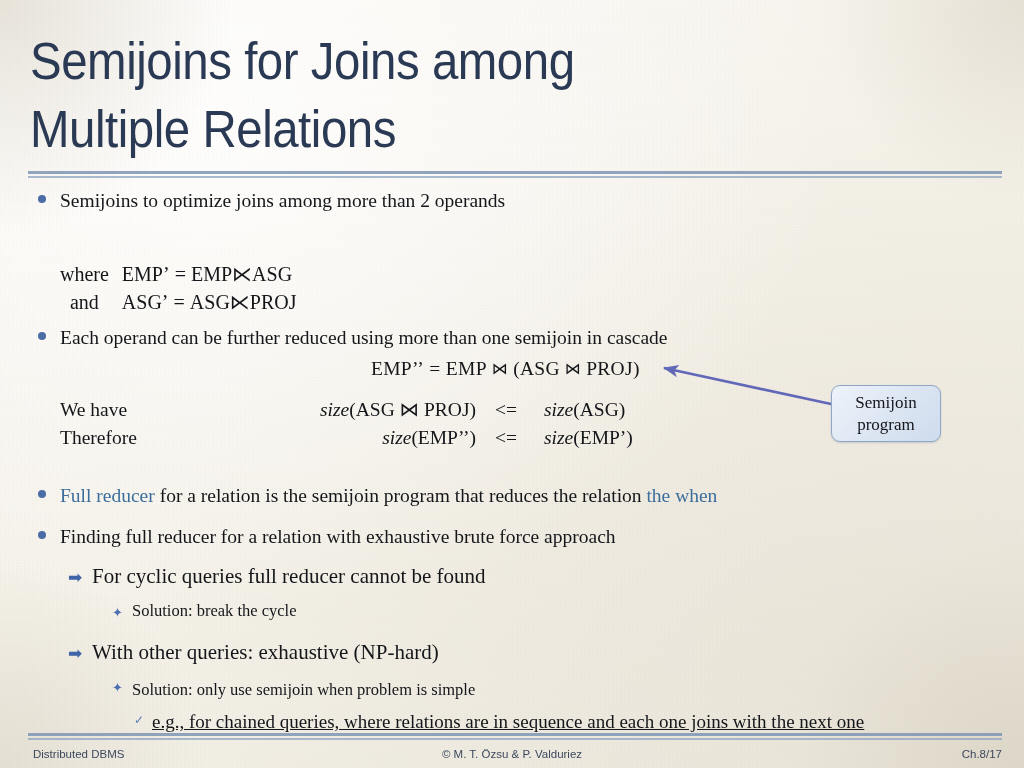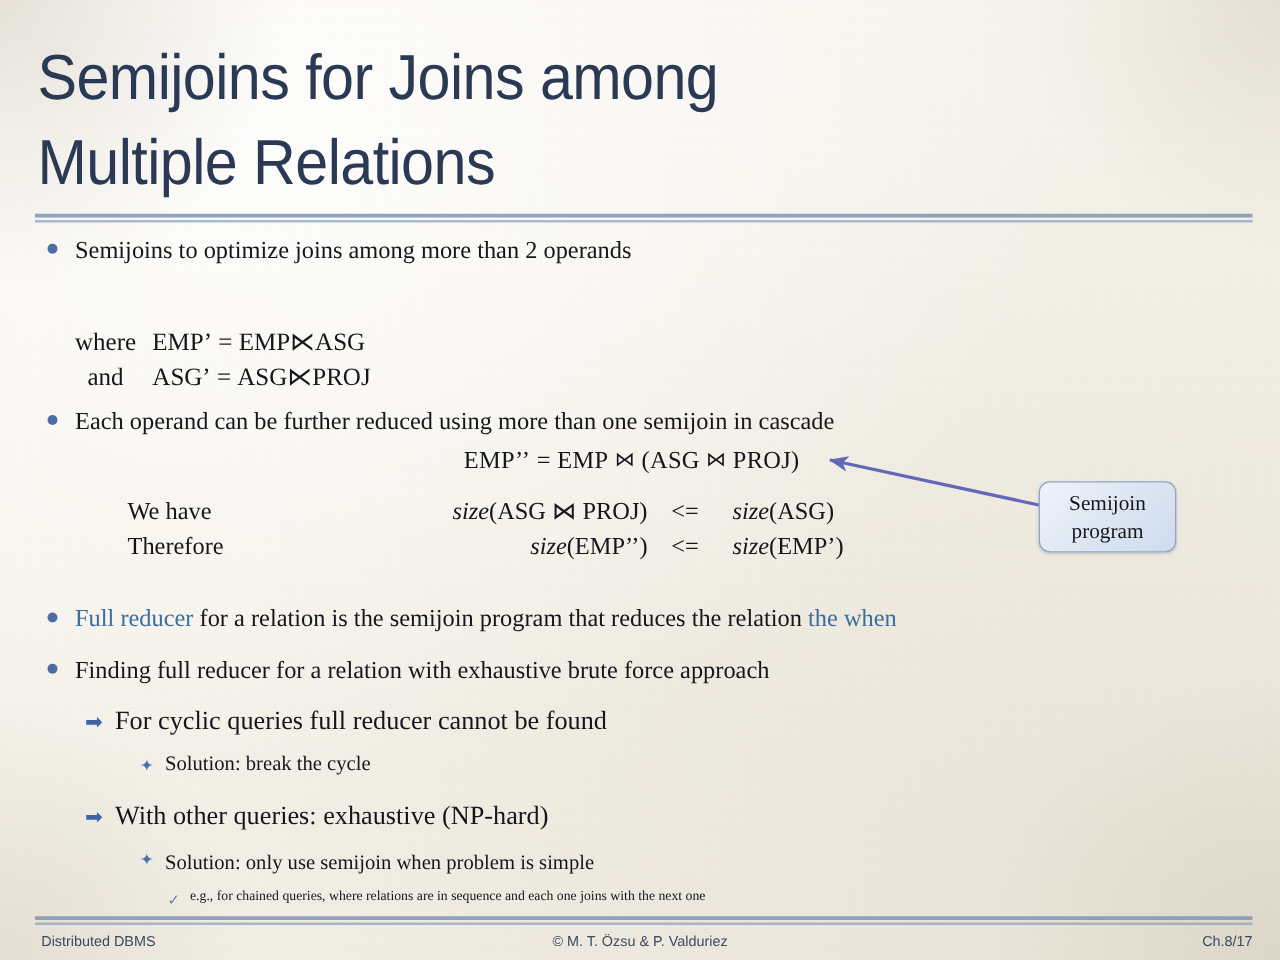--- a/index.html
+++ b/index.html
@@ -128,21 +128,20 @@
   .where-block .lbl { text-align: center; padding-right: 13px; }
 
   
   .size-block {
     position: absolute;
     left: 60px;
     top: 396px;
     font-size: 19.5px;
     color: #14161a;
     border-collapse: collapse;
-    margin-left: 42px;
   }
   .size-block td { padding: 0; line-height: 1.45; white-space: nowrap; }
   .size-block .c-label { text-align: left; width: 220px; }
   .size-block .c-expr  { text-align: right; width: 196px; }
   .size-block .c-rel   { text-align: center; width: 60px; }
   .size-block .c-right { text-align: left; padding-left: 8px; }
 
   
   .lvl2 {
     position: absolute;
@@ -163,23 +162,24 @@
     white-space: nowrap;
   }
   .star-mark {
     position: absolute;
     color: #4b6fb0;
     font-size: 13px;
     line-height: 1;
   }
   .lvl4 {
     position: absolute;
-    font-size: 11px;
-    color: #14161a;
-    white-space: nowrap;
+    font-size: 19px;
+    color: #14161a;
+    white-space: nowrap;
+    text-decoration: underline;
   }
   .check-mark {
     position: absolute;
     color: #5b7fb8;
     font-size: 12px;
     line-height: 1;
   }
 
   
   .callout {

